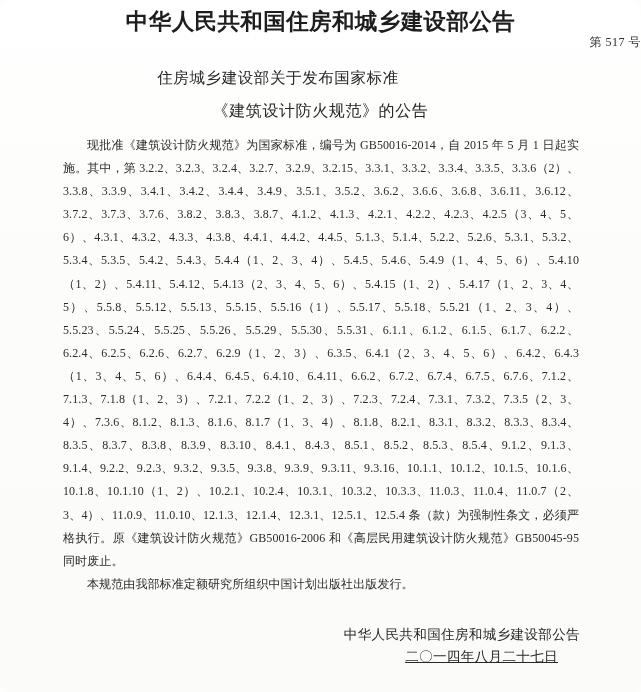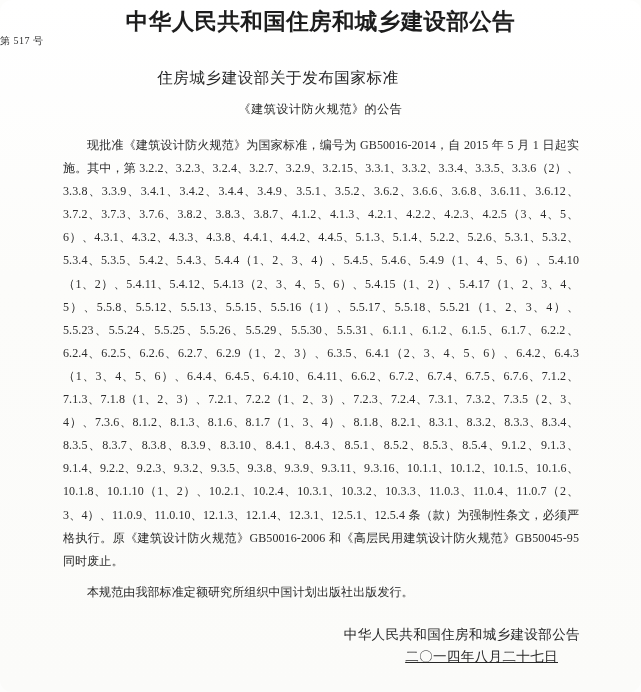--- a/index.html
+++ b/index.html
@@ -37,22 +37,22 @@
     letter-spacing: 0.4px;
     color: #1d1d1d;
     white-space: nowrap;
   }
 
   .doc-number {
     position: absolute;
     top: 34px;
     left: 0;
     width: 641px;
-    text-align: left;
-    font-size: 10px;
+    text-align: right;
+    font-size: 12px;
     color: #2e2e2e;
     letter-spacing: 0.5px;
   }
 
   .subtitle-1 {
     position: absolute;
     top: 68px;
     left: 0;
     width: 556px;
     text-align: center;
@@ -60,21 +60,21 @@
     letter-spacing: 0.6px;
     color: #262626;
   }
 
   .subtitle-2 {
     position: absolute;
     top: 101px;
     left: 0;
     width: 641px;
     text-align: center;
-    font-size: 12px;
+    font-size: 16px;
     letter-spacing: 0.6px;
     color: #262626;
   }
 
   .body-block {
     position: absolute;
     top: 134px;
     left: 63px;
     width: 516px;
   }
@@ -85,21 +85,21 @@
     line-height: 23.1px;
     text-align: justify;
     text-align-last: left;
     text-indent: 2em;
     color: #2b2b2b;
     letter-spacing: 0.1px;
     word-spacing: 0.2px;
   }
 
   .body-para + .body-para {
-    margin-top: 8px;
+    margin-top: 0;
   }
 
   .signature {
     position: absolute;
     top: 624px;
     left: 0;
     width: 580px;
     text-align: right;
     font-size: 13.6px;
     line-height: 22px;

